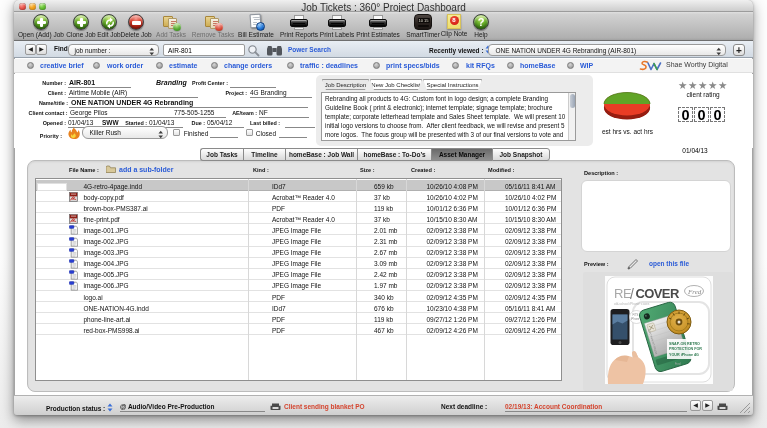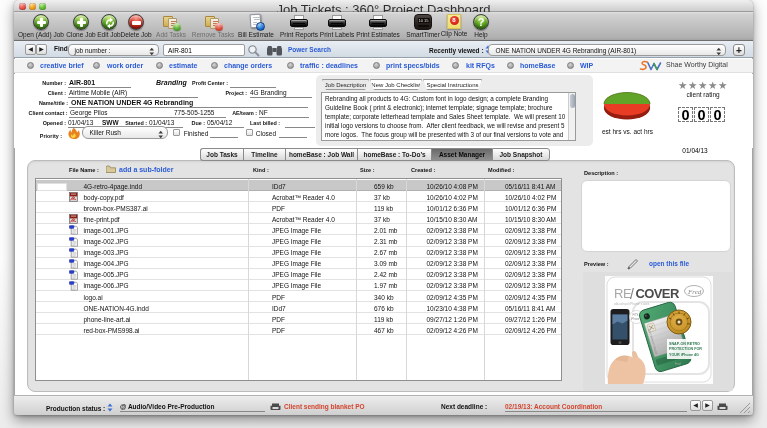--- a/index.html
+++ b/index.html
@@ -9,21 +9,21 @@
   position:absolute; left:14px; top:0; width:739px; height:415px;
   background:#fff; border-radius:5px 5px 3px 3px;
   box-shadow:inset 0 0 0 1px rgba(90,90,90,0.55), 0 5px 13px rgba(0,0,0,0.42), 0 1px 3px rgba(0,0,0,0.3);
   overflow:hidden;
 }
 
 #titlebar { position:absolute; left:0; top:0; width:739px; height:12px;
   background:linear-gradient(#f0f0f0,#cdcdcd); border-bottom:1px solid #9c9c9c; }
 .tl { position:absolute; top:3px; width:6.5px; height:6.5px; border-radius:50%; box-shadow:inset 0 0 1px rgba(0,0,0,.55), inset 0 1.5px 1px rgba(255,255,255,.5); }
 #title { position:absolute; left:0; top:1.5px; width:739px; text-align:center;
-  font-size:13px; color:#2e2e2e; }
+  font-size:10px; color:#2e2e2e; }
 
 #toolbar { position:absolute; left:0; top:12px; width:739px; height:29px;
   background:linear-gradient(#e0e0e0,#d2d2d2 8%,#b0b0b0 92%,#a2a2a2); border-bottom:1px solid #6e6e6e; }
 .tbi { position:absolute; top:2px; text-align:center; }
 .tbi .lbl { font-size:6.5px; color:#1a1a1a; margin-top:1px; white-space:nowrap; }
 .orb { width:16px; height:16px; border-radius:50%; margin:0 auto; position:relative;
   box-shadow:inset 0 2px 2px rgba(255,255,255,.55), inset 0 -2px 3px rgba(0,0,0,.3), 0 1px 1px rgba(0,0,0,.35); }
 .orb.green { background:radial-gradient(circle at 50% 25%, #cdea7a 0%, #6fb32e 40%, #3a7f12 80%, #2c6410 100%); border:1px solid #404040;}
 .orb.red { background:radial-gradient(circle at 50% 25%, #f4968c 0%, #d5321f 45%, #9c170c 85%, #8a130a 100%); border:1px solid #404040;}
 .orb .vbar { position:absolute; left:6px; top:3px; width:3px; height:9px; background:#fff; border-radius:1px; }

